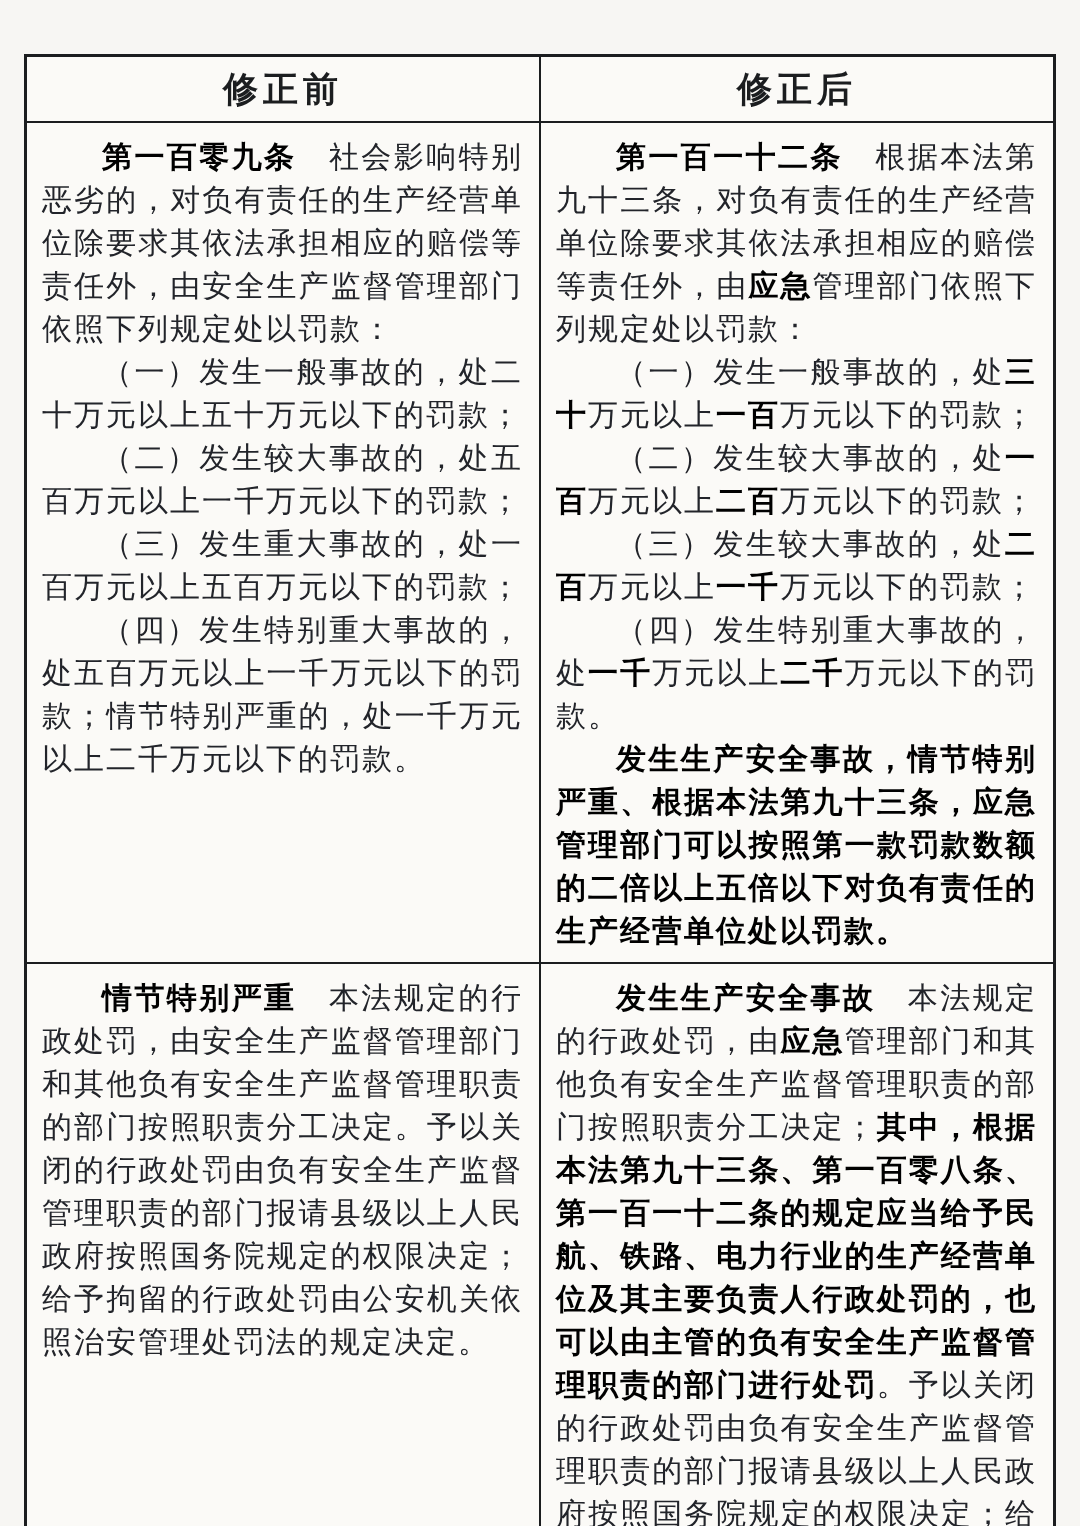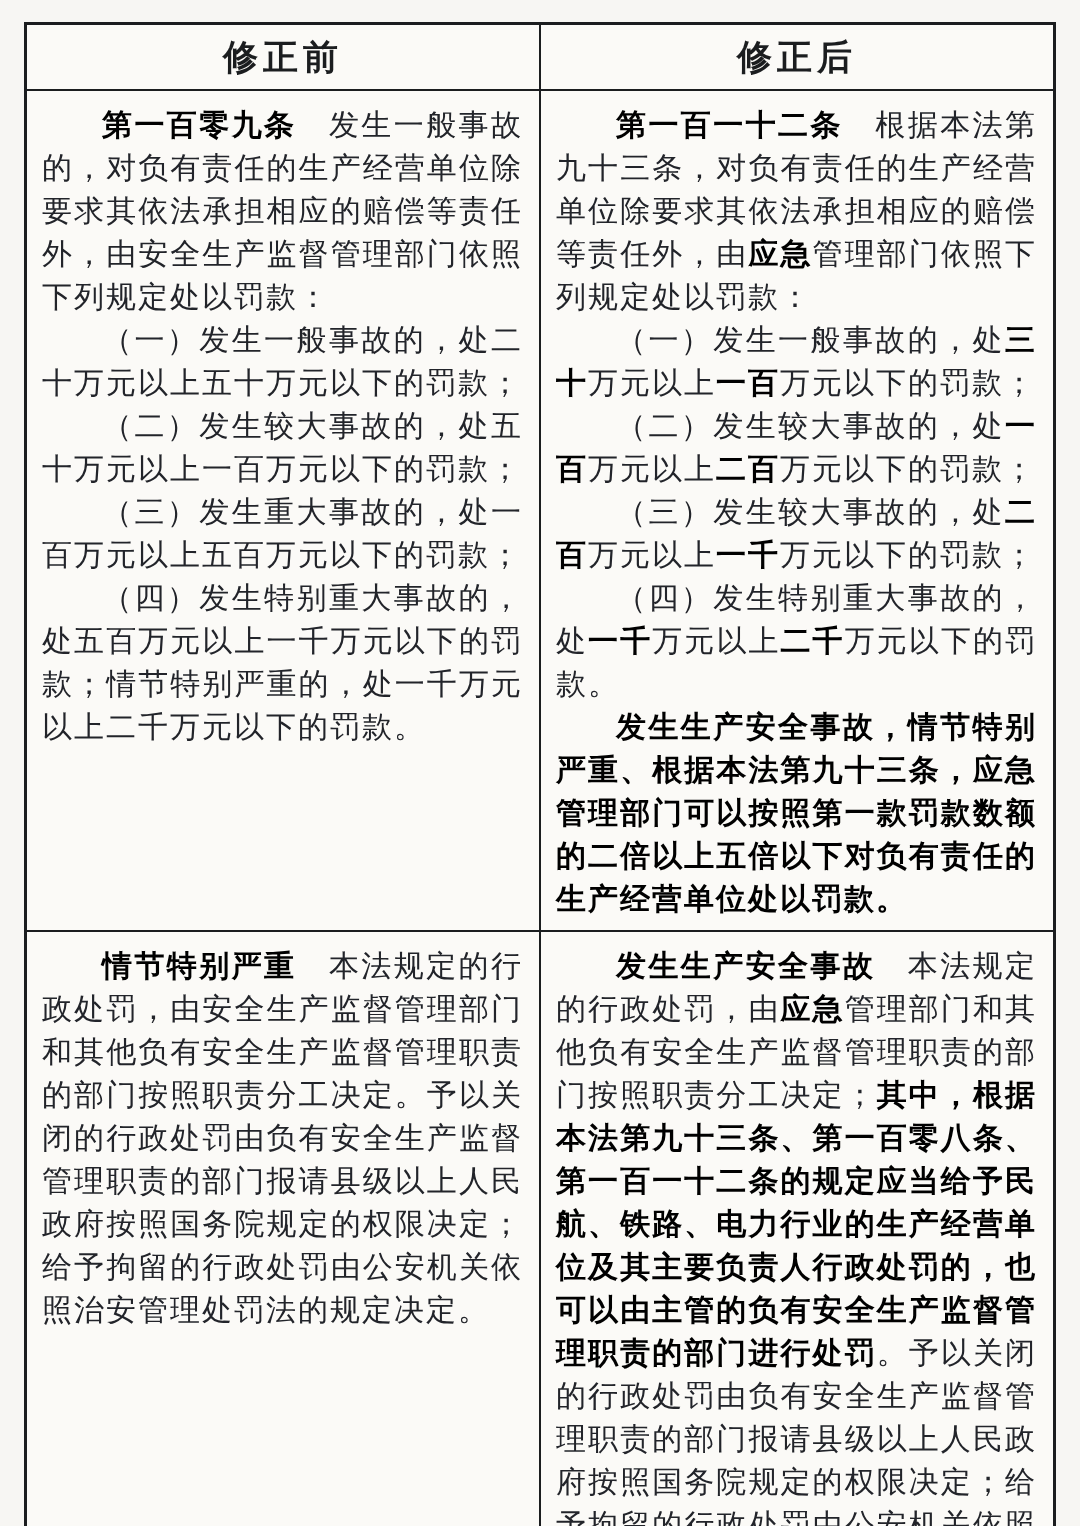--- a/index.html
+++ b/index.html
@@ -1,21 +1,21 @@
 <!DOCTYPE html>
 <html><head>
 <meta charset="utf-8">
 <style>
   html, body { margin: 0; padding: 0; }
   body {
     width: 1080px; height: 1526px;
     background: #f7f6f3;
     font-family: "Liberation Serif", "DejaVu Serif", serif;
   }
-  .page { position: relative; width: 1080px; height: 1314px; }
+  .page { position: relative; width: 1080px; height: 1314px; margin-top: 32px; }
 
   table.compare-table {
     position: absolute; left: 24px; top: 22px;
     width: 1032px; height: 1483px;
     border-collapse: collapse; table-layout: fixed;
     background: #fbfaf7;
     border: 3px solid #1b1d1f;
   }
   th, td { border: 2px solid #1b1d1f; }
 
@@ -56,23 +56,23 @@
     <thead>
       <tr>
         <th>修正前</th>
         <th>修正后</th>
       </tr>
     </thead>
     <tbody>
 
     <tr>
           <td>
-            <p><span class="b">第一百零九条</span><span>　发生一般事故的，对负有责任的生产经营单位除要求其依法承担相应的赔偿等责任外，由安全生产监督管理部门依照下列规定处以罚款：</span></p>
+            <p><span class="b">第一百零九条</span><span>　社会影响特别恶劣的，对负有责任的生产经营单位除要求其依法承担相应的赔偿等责任外，由安全生产监督管理部门依照下列规定处以罚款：</span></p>
             <p><span>（一）发生一般事故的，处二十万元以上五十万元以下的罚款；</span></p>
-            <p><span>（二）发生较大事故的，处五十万元以上一百万元以下的罚款；</span></p>
+            <p><span>（二）发生较大事故的，处五百万元以上一千万元以下的罚款；</span></p>
             <p><span>（三）发生重大事故的，处一百万元以上五百万元以下的罚款；</span></p>
             <p><span>（四）发生特别重大事故的，处五百万元以上一千万元以下的罚款；情节特别严重的，处一千万元以上二千万元以下的罚款。</span></p>
           </td>
           <td>
             <p><span class="b">第一百一十二条</span><span>　根据本法第九十三条，对负有责任的生产经营单位除要求其依法承担相应的赔偿等责任外，由</span><span class="b">应急</span><span>管理部门依照下列规定处以罚款：</span></p>
             <p><span>（一）发生一般事故的，处</span><span class="b">三十</span><span>万元以上</span><span class="b">一百</span><span>万元以下的罚款；</span></p>
             <p><span>（二）发生较大事故的，处</span><span class="b">一百</span><span>万元以上</span><span class="b">二百</span><span>万元以下的罚款；</span></p>
             <p><span>（三）发生较大事故的，处</span><span class="b">二百</span><span>万元以上</span><span class="b">一千</span><span>万元以下的罚款；</span></p>
             <p><span>（四）发生特别重大事故的，处</span><span class="b">一千</span><span>万元以上</span><span class="b">二千</span><span>万元以下的罚款。</span></p>
             <p><span class="b">发生生产安全事故，情节特别严重、根据本法第九十三条，应急管理部门可以按照第一款罚款数额的二倍以上五倍以下对负有责任的生产经营单位处以罚款。</span></p>

